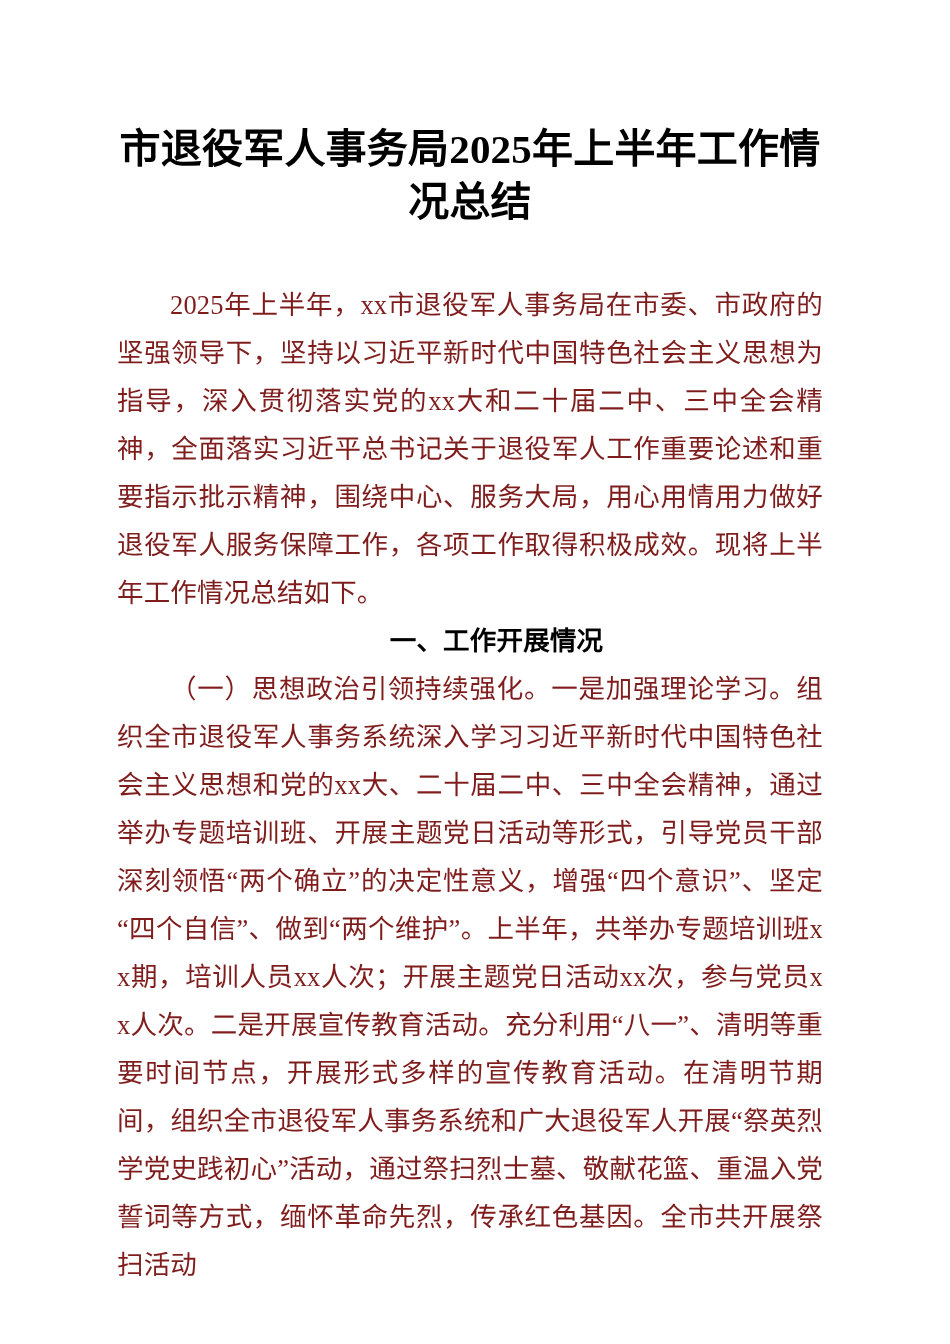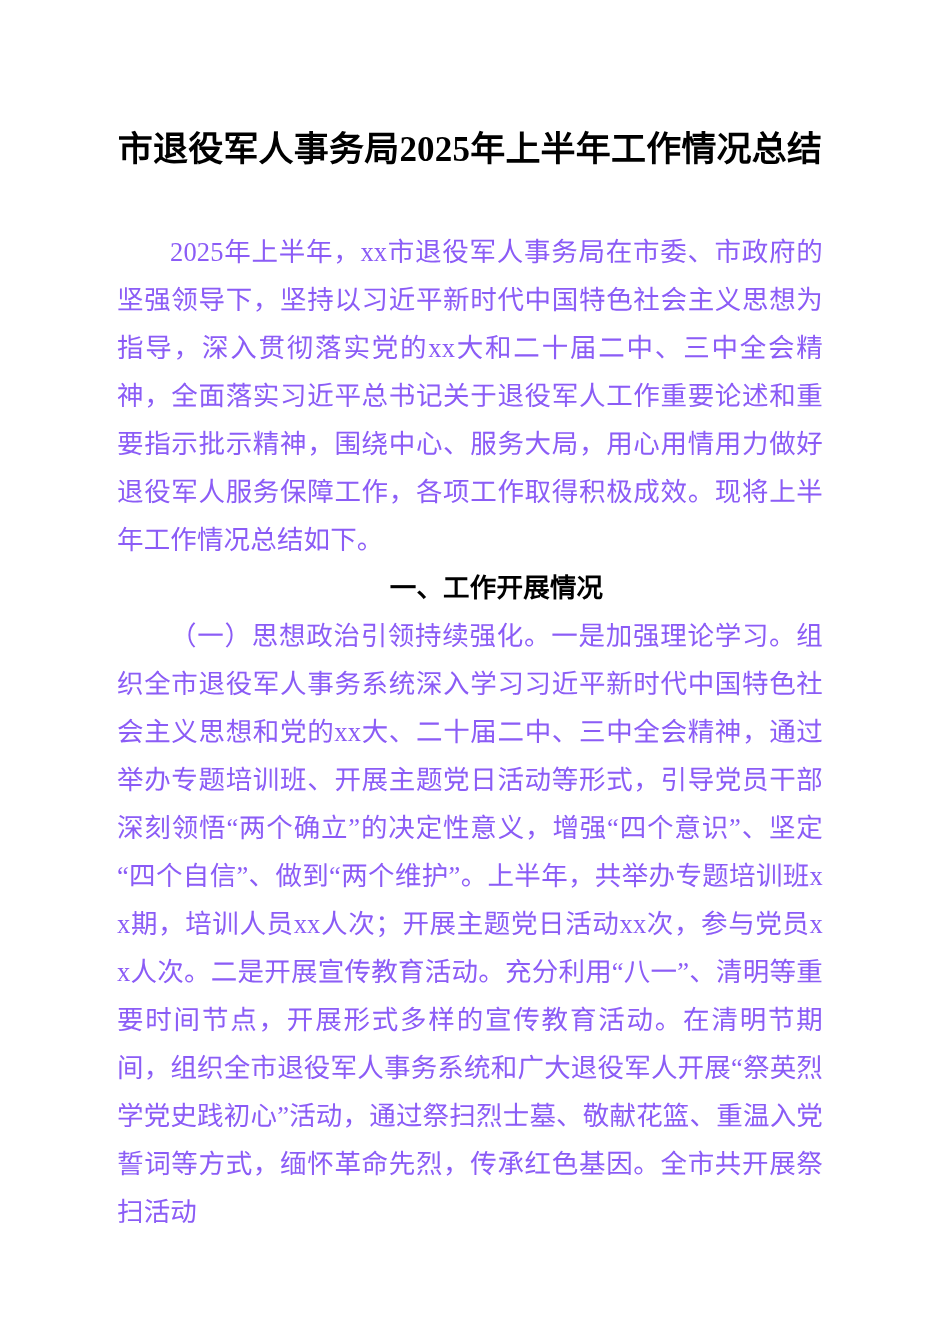--- a/index.html
+++ b/index.html
@@ -25,36 +25,36 @@
     top: 0;
     width: 706px;
   }
 
   
   .doc-title {
     margin: 0;
     padding: 0;
     font-family: "Liberation Serif", "DejaVu Serif", serif;
     font-weight: bold;
-    font-size: 35px;
+    font-size: 41px;
     line-height: 53px;
     color: #000000;
     text-align: center;
     letter-spacing: 0.2px;
     padding-top: 123px;
   }
 
   
   .para {
     margin: 0;
     padding: 0;
     font-family: "Liberation Serif", "DejaVu Serif", serif;
     font-size: 26.5px;
     line-height: 48px;
-    color: #8b5cf6;
+    color: #7f1d1d;
     text-align: justify;
     text-justify: inter-ideograph;
     text-indent: 2em;
     word-break: break-all;
     letter-spacing: 0.15px;
   }
 
   .para-lead {
     margin-top: 52px;
   }

